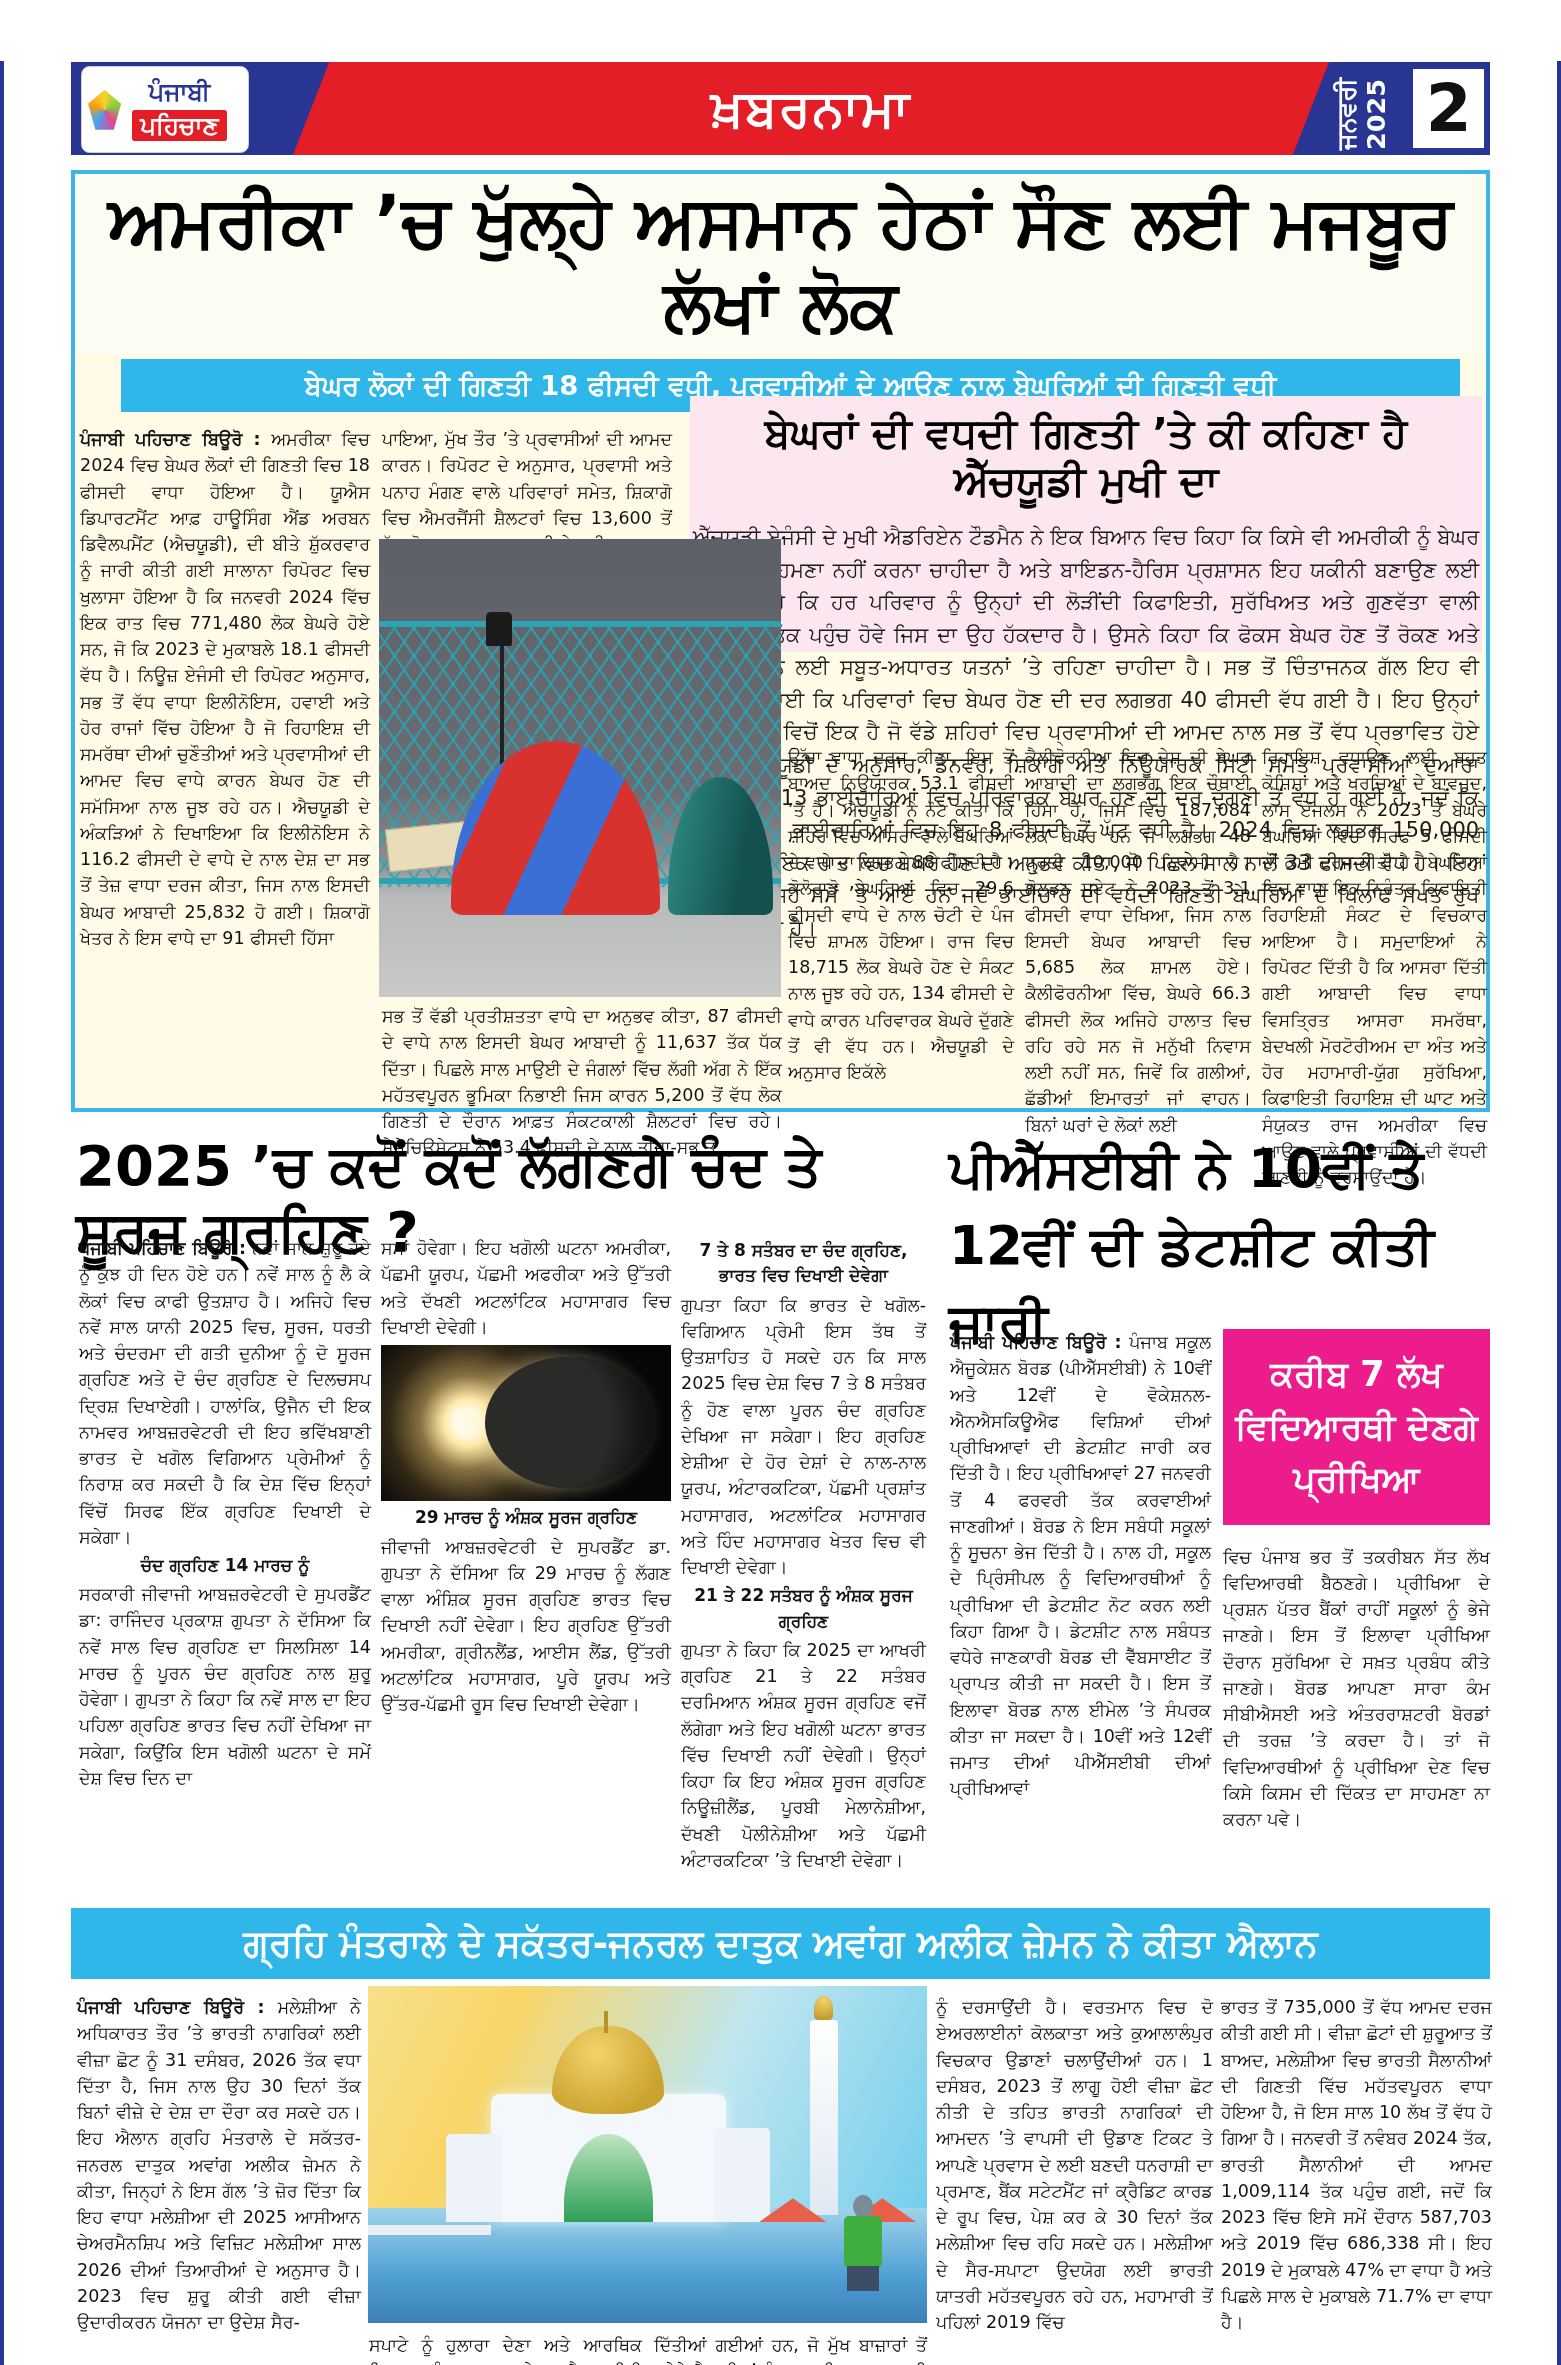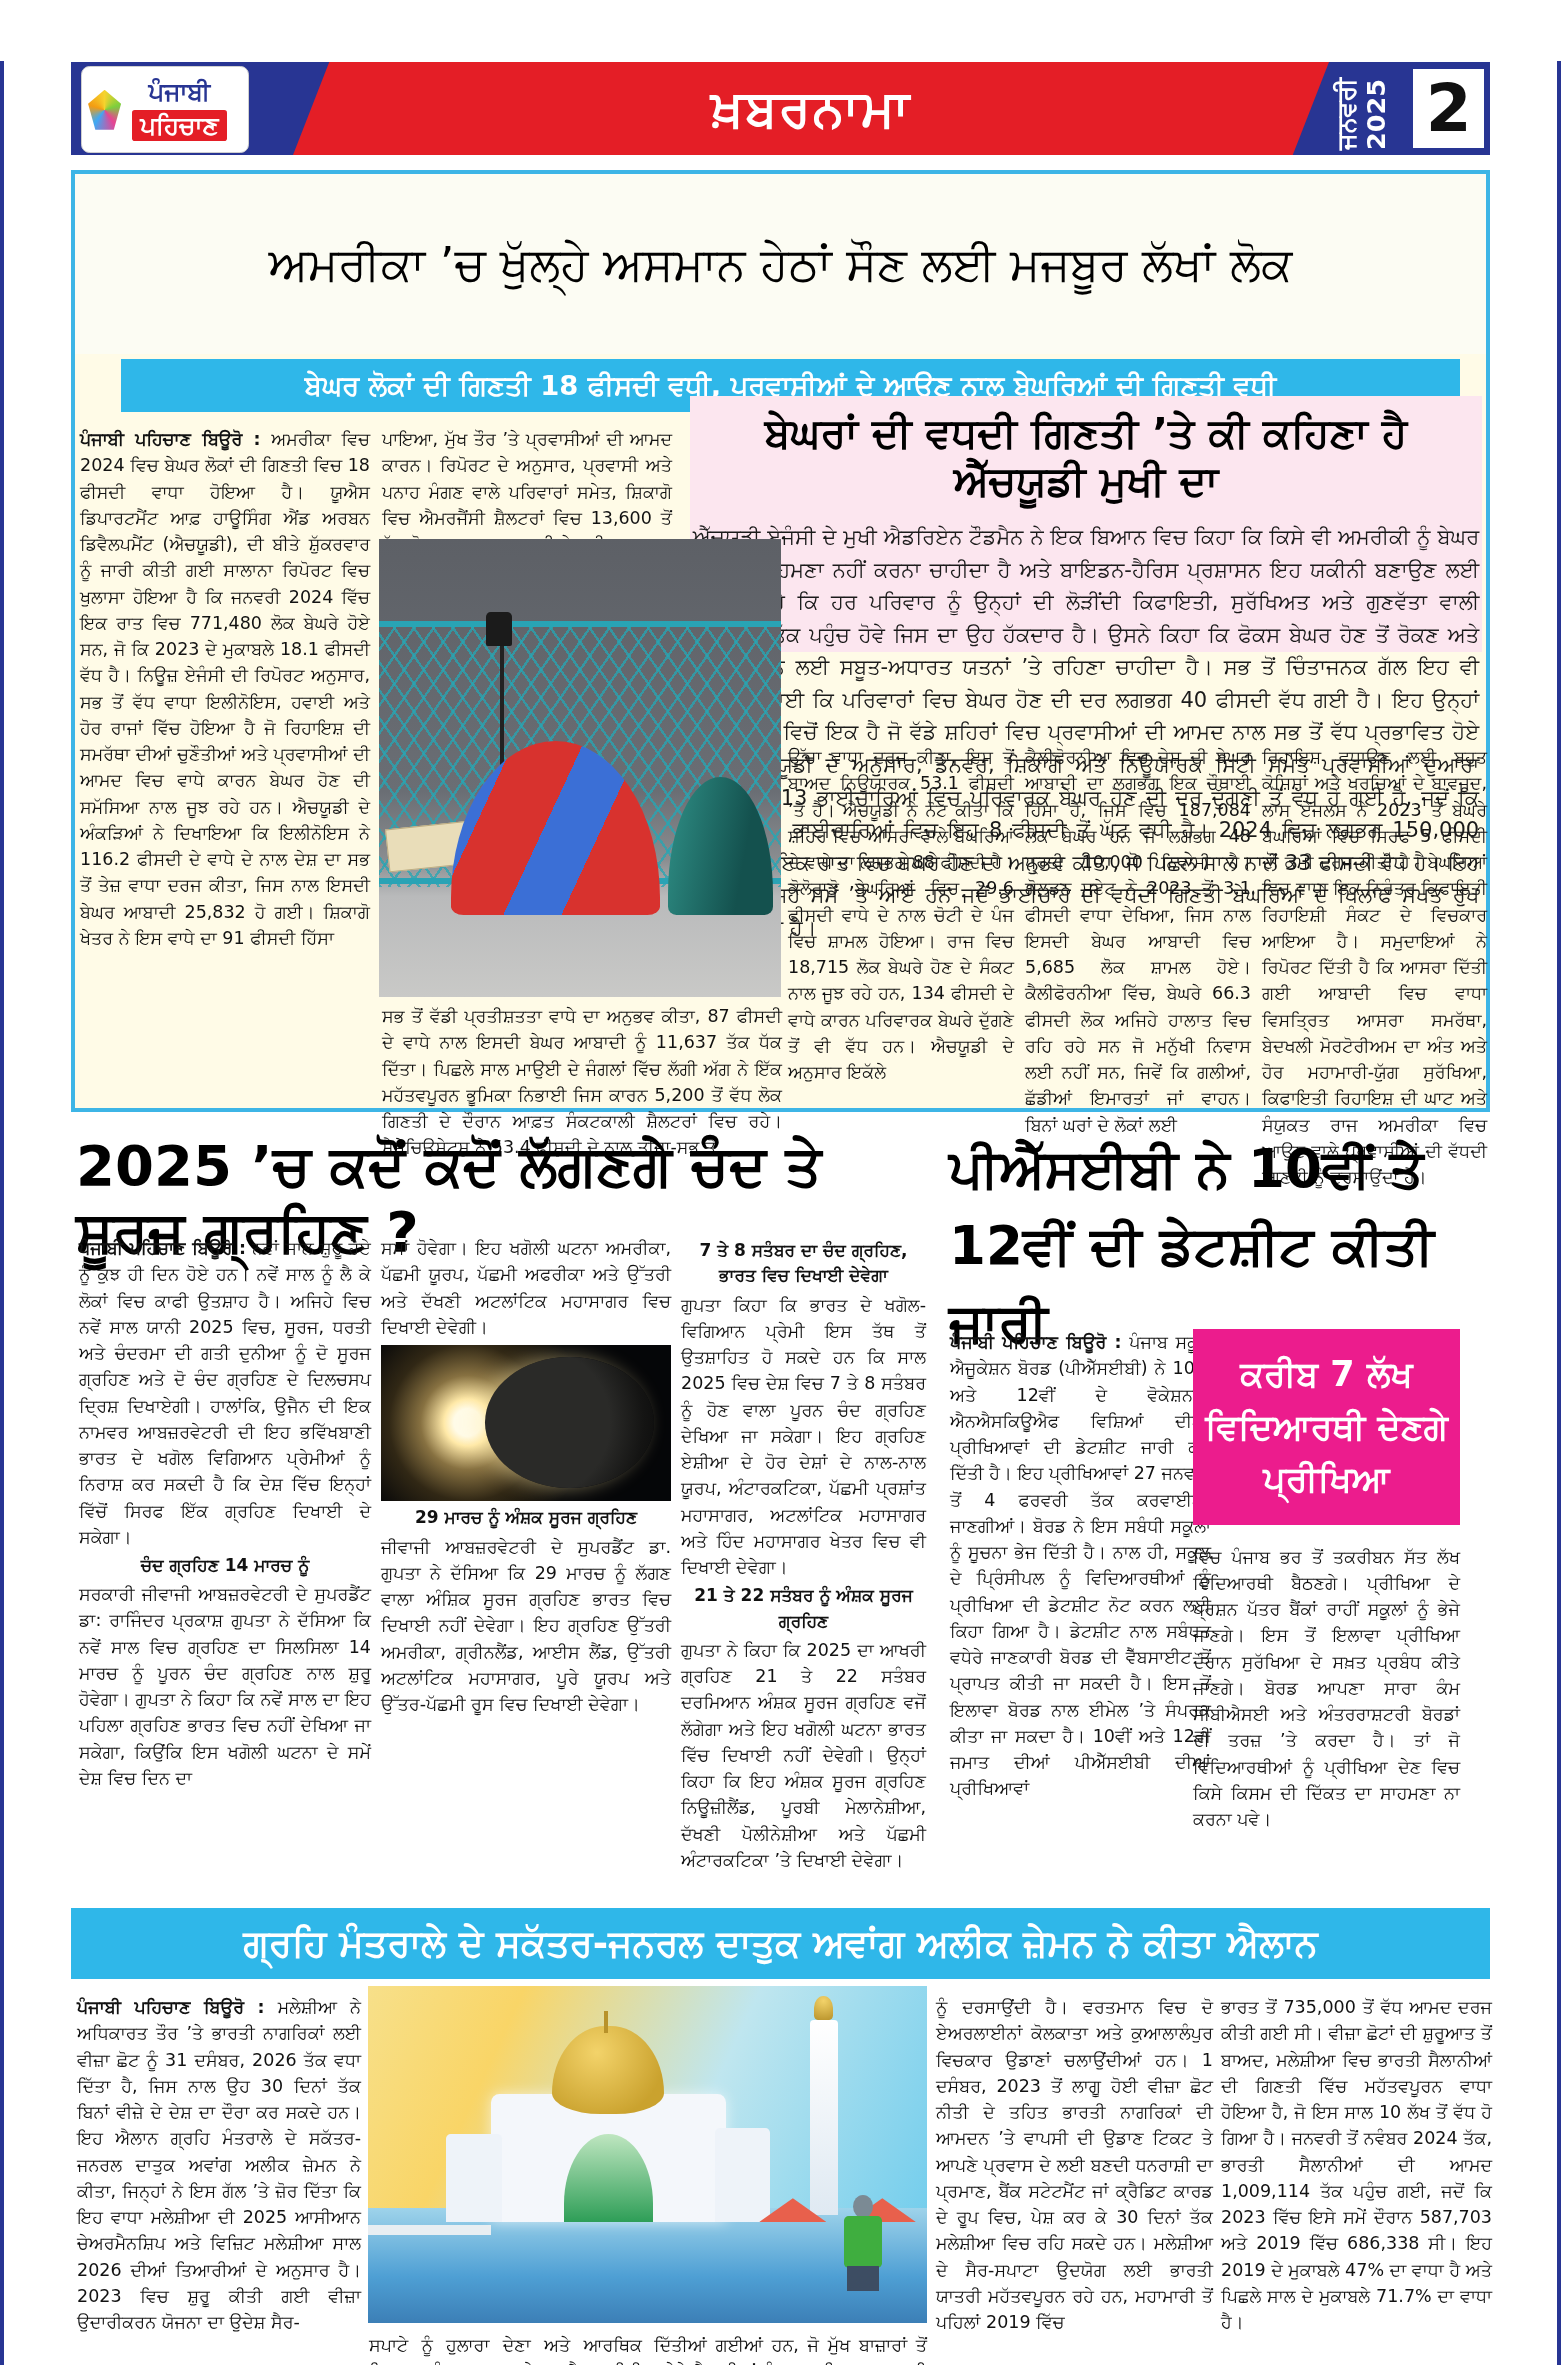--- a/index.html
+++ b/index.html
@@ -27,21 +27,21 @@
              color:#fff;font-weight:bold;font-size:25.5px;
              writing-mode:vertical-rl;transform:rotate(180deg);}
   .page-num-box{position:absolute;right:5.7px;top:6.6px;width:71px;height:79px;background:#fff;
              display:flex;align-items:center;justify-content:center;
              font-size:66px;font-weight:bold;color:#111;}
   
   .story1{position:absolute;left:71px;top:170px;width:1419px;height:942px;
           background:#fffbe7;border:4.3px solid #3db5e6;box-sizing:border-box;}
   .s1-headline{position:absolute;left:0;top:0;width:100%;height:180px;background:#fcfcf3;
           display:flex;align-items:center;justify-content:center;
-          font-size:46px;font-weight:normal;color:#000;text-align:center;}
+          font-size:71px;font-weight:bold;color:#000;text-align:center;}
   .s1-subbar{position:absolute;left:26px;right:26px;top:185px;height:53px;background:#2fb7e9;
           display:flex;align-items:center;justify-content:center;color:#fff;
           font-size:27.4px;font-weight:bold;margin-left:20px;}
   .col{position:absolute;font-size:17.5px;line-height:1.5;text-align:justify;color:#121212;}
   .lead{font-weight:bold;}
   .s1-col1{left:5px;top:252px;width:290px;height:677px;}
   .s1-col2{left:307px;top:252px;width:290px;height:114px;}
   .pinkbox{position:absolute;left:615px;top:222px;width:792px;height:256px;
            background:#fce6ef;padding:0 2.8px;box-sizing:border-box;z-index:1;}
   .pink-head{margin-top:13.2px;text-align:center;font-size:41px;font-weight:bold;color:#000;}
@@ -80,21 +80,21 @@
   .eclipse{position:relative;width:100%;height:156px;background:#050608;margin:4.7px 0;overflow:hidden;}
   .ec-glow{position:absolute;left:-8%;top:-30%;width:90%;height:160%;
      background:radial-gradient(circle at 42% 50%, #fffbe8 0 7%, #ffe9a8 12%, rgba(242,201,112,.55) 24%, rgba(180,140,60,.25) 40%, transparent 62%);}
   .ec-moon{position:absolute;right:6%;top:8%;width:58%;height:84%;border-radius:50%;
      background:radial-gradient(circle at 30% 50%, #2a2a28 0 55%, #141413 80%, #0a0a0a 100%);
      box-shadow:-8.5px 0 19px rgba(255,236,170,.45);}
   
   .s3-headline{position:absolute;left:949px;top:1131px;width:542px;
         font-size:53px;font-weight:bold;line-height:1.45;color:#000;}
   .s3-col1{left:950px;top:1329px;width:261px;height:402px;}
-  .s3-col2{left:1193px;top:1329px;width:267px;height:402px;}
+  .s3-col2{left:1223px;top:1329px;width:267px;height:402px;}
   .magenta-box{background:#ec1c8d;color:#fff;font-weight:bold;font-size:35px;line-height:1.5;
         text-align:center;padding:19px 4.7px;margin-bottom:19px;}
   
   .s4-headline{position:absolute;left:71px;top:1751px;width:1419px;text-align:center;
         font-size:65px;font-weight:bold;color:#000;}
   .s4-subbar{position:absolute;left:71px;top:1908px;width:1419px;height:71px;background:#2fb7e9;
         display:flex;align-items:center;justify-content:center;
         color:#fff;font-size:37px;font-weight:bold;}
   .s4-col1{left:77px;top:1994px;width:284px;height:407px;}
   .s4-underA{left:369px;top:2332px;width:273px;height:71px;}

